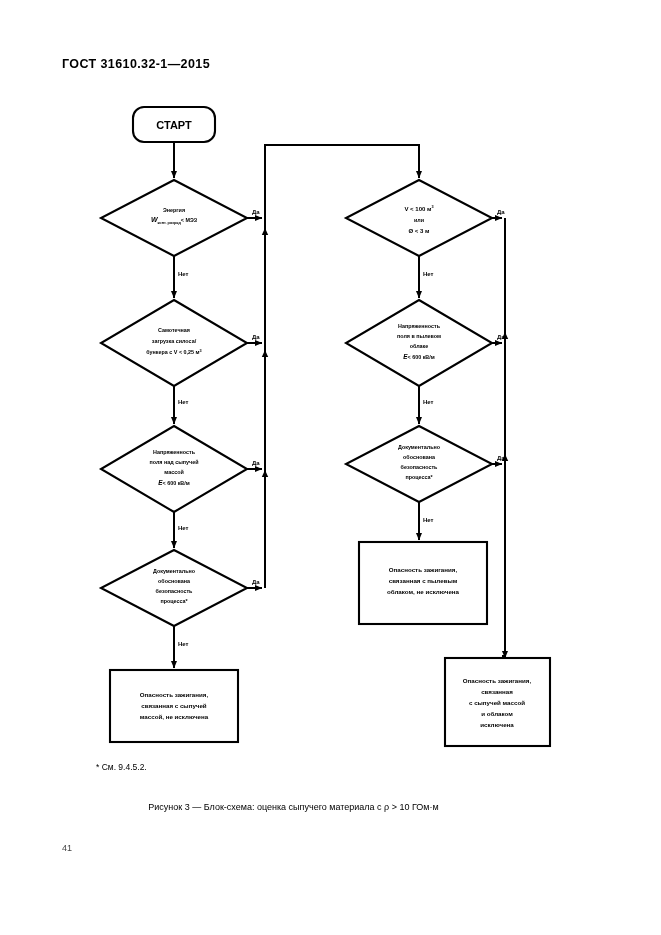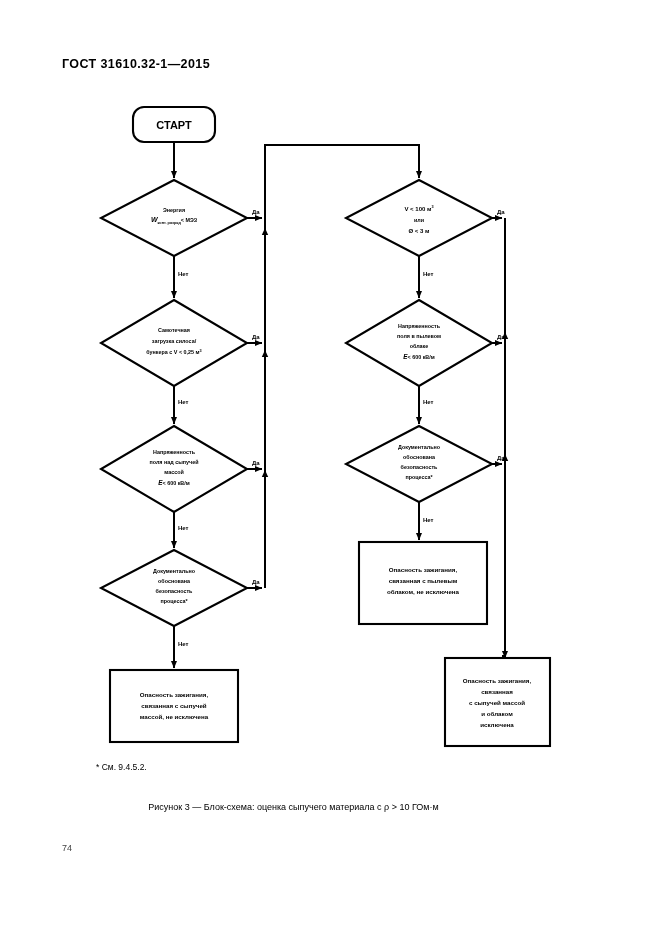--- a/index.html
+++ b/index.html
@@ -202,15 +202,15 @@
       <text class="btext" x="497" y="694" text-anchor="middle">связанная</text>
       <text class="btext" x="497" y="705" text-anchor="middle">с сыпучей массой</text>
       <text class="btext" x="497" y="716" text-anchor="middle">и облаком</text>
       <text class="btext" x="497" y="727" text-anchor="middle">исключена</text>
     </g>
 
   </svg>
 
   <div class="footnote">* См. 9.4.5.2.</div>
   <div class="caption">Рисунок 3 — Блок-схема: оценка сыпучего материала с ρ &gt; 10 ГОм·м</div>
-  <div class="pagenum">74</div>
+  <div class="pagenum">41</div>
 
 </div>
 
 </body></html>

